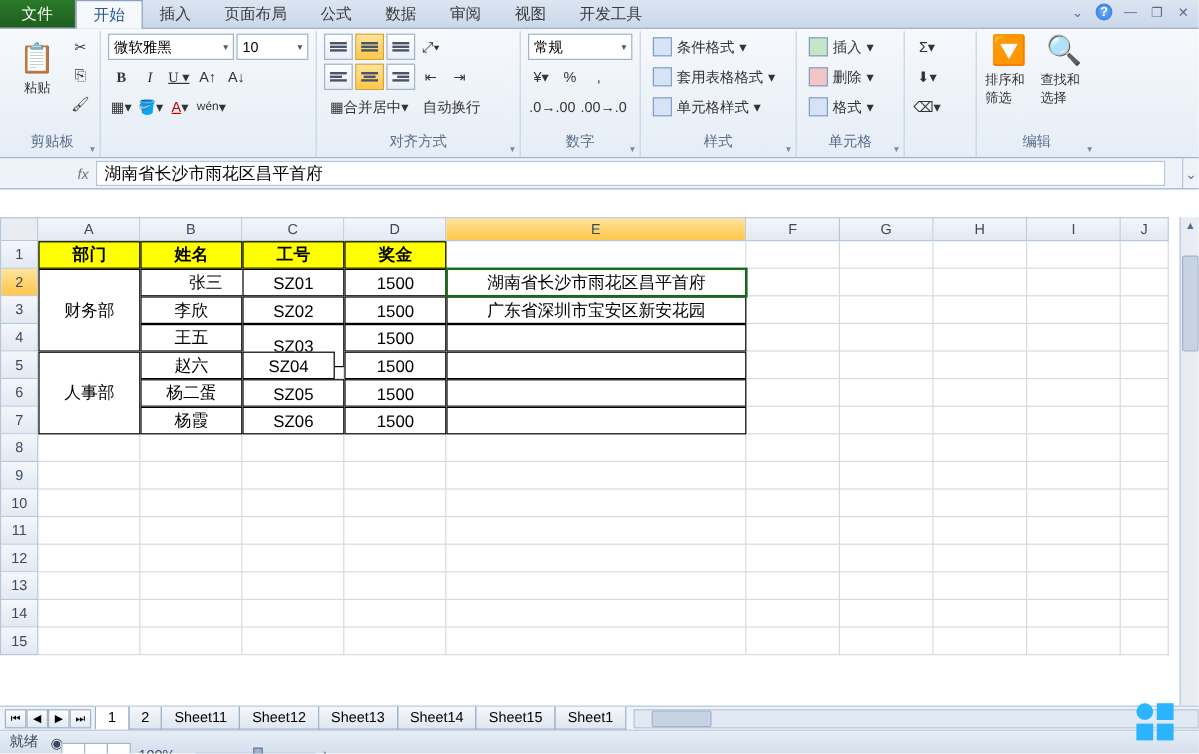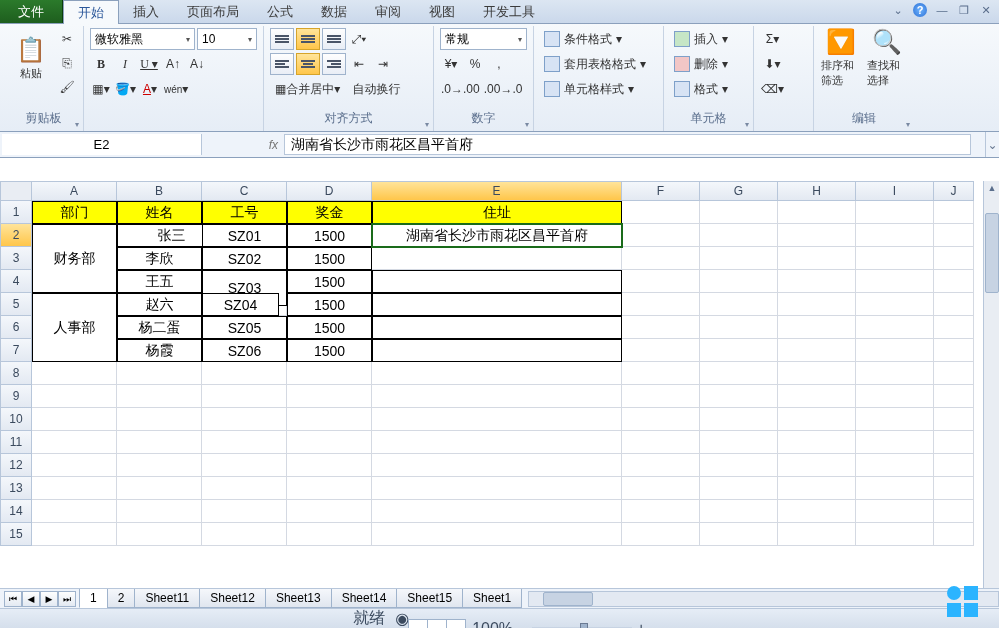--- a/index.html
+++ b/index.html
@@ -53,39 +53,39 @@
 .sheet-wrap { position:absolute; top:158px; left:0; right:0; bottom:40px; overflow:hidden; background:#fff; }
 .corner { position:absolute; left:0; top:23px; width:32px; height:20px; background:#e9edf3; border:1px solid #b7c6da; }
 .col-headers { position:absolute; left:32px; top:23px; right:16px; height:20px; display:flex; }
 .colh { border:1px solid #b7c6da; border-left:none; background:linear-gradient(#f4f7fb,#e3e9f2); text-align:center; font-size:12px; line-height:18px; color:#3b4a5e; }
 .colh.sel { background:linear-gradient(#ffe49a,#ffc64a); }
 .row-headers { position:absolute; left:0; top:43px; width:32px; bottom:0; }
 .rowh { height:23px; border:1px solid #b7c6da; border-top:none; background:linear-gradient(#f4f7fb,#e3e9f2); text-align:center; font-size:12px; line-height:22px; color:#3b4a5e; }
 .rowh.sel { background:linear-gradient(#ffe49a,#ffc64a); }
 .cells { position:absolute; left:32px; top:43px; right:16px; bottom:0; }
 .cell { position:absolute; border-right:1px solid #d4d9e2; border-bottom:1px solid #d4d9e2; font-size:14px; padding:0 4px; display:flex; align-items:center; justify-content:center; }
-.hdr-cell { background:#ffff00; font-weight:normal; border:1px solid #000 !important; }
+.hdr-cell { background:#ffff00; font-weight:bold; border:1px solid #000 !important; }
 .data-cell { border:1px solid #000 !important; background:#fff; }
 .active-cell { outline:2px solid #1a6b1a; outline-offset:-1px; z-index:5; }
 
 .vscroll { position:absolute; right:0; top:23px; width:16px; bottom:0; background:#e9edf3; border-left:1px solid #b7c6da; }
 .vscroll .thumb{width:14px;height:80px;background:#c7d3e3;border:1px solid #9fb3cc;margin:16px 0 0 1px;border-radius:2px;}
 .vscroll .arr-btn{width:16px;height:16px;text-align:center;line-height:14px;color:#5a6e8c;font-size:9px;}
 
 
 .sheet-tabs { position:absolute; left:0; right:0; bottom:20px; height:20px; background:#eef3fa; border-top:1px solid #b7c6da; display:flex; align-items:center; font-size:12px; }
 .navset{display:flex;gap:0;padding:0 4px;}
 .navset span{width:18px;height:16px;border:1px solid #9fb3cc;background:linear-gradient(#fefefe,#e3e9f2);text-align:center;line-height:14px;font-size:9px;cursor:pointer;}
 .tab { padding:0 10px; border:1px solid #9fb3cc; border-top:none; background:linear-gradient(#f5f7fb,#e0e6ef); margin-left:-1px; cursor:pointer; line-height:18px; }
 .tab.active { background:#fff; font-weight:normal; border-bottom:1px solid #fff; }
 .hscroll { flex:1; height:16px; background:#e3e9f2; border:1px solid #b7c6da; display:flex; align-items:center; margin-left:6px; }
 .hscroll .thumb{height:14px;width:50px;background:#c7d3e3;border:1px solid #9fb3cc;margin-left:14px;border-radius:2px;}
 
 
-.status { position:absolute; left:0; right:0; bottom:0; height:20px; background:linear-gradient(#e6edf6,#d5dfec); border-top:1px solid #b7c6da; display:flex; align-items:center; padding:0 8px; font-size:16px; color:#3b4a5e; justify-content:center; }
+.status { position:absolute; left:0; right:0; bottom:0; height:20px; background:linear-gradient(#e6edf6,#d5dfec); border-top:1px solid #b7c6da; display:flex; align-items:center; padding:0 8px; font-size:12px; color:#3b4a5e; justify-content:flex-start; }
 .status-right { display:flex; align-items:center; gap:6px;margin-top:20px; }
 .view-btns span{width:20px;height:16px;border:1px solid #9fb3cc;display:inline-block;background:#fff;margin-left:-1px;cursor:pointer;}
 .zoom { display:flex; align-items:center; gap:4px; }
 .zoom .track{width:100px;height:4px;background:#c7d3e3;position:relative;}
 .zoom .knob{position:absolute;left:48px;top:-4px;width:8px;height:12px;background:#9fb3cc;border:1px solid #6a7a93;}
 
 .watermark { position:absolute; right:18px; bottom:8px; display:flex; align-items:center; gap:10px; font-size:28px; color:#2b7bd4; font-weight:bold; z-index:50; pointer-events:none;}
 .watermark .logo { width:38px;height:38px;display:flex;flex-wrap:wrap;gap:3px;align-content:center;justify-content:center; }
 .watermark .logo span{width:14px;height:14px;background:#2bb4ff;}
 .watermark .logo span:first-child{border-radius:50%;}
@@ -247,20 +247,21 @@
   </div>
 
   <div class="group" style="width:130px">
     <div class="group-body">
         <div class="col" style="align-items:flex-start;gap:3px">
       <div class="menu-item"><span class="mini-ico"></span><span>条件格式</span>▾</div>
       <div class="menu-item"><span class="mini-ico"></span><span>套用表格格式</span>▾</div>
       <div class="menu-item"><span class="mini-ico"></span><span>单元格样式</span>▾</div>
     </div>
       </div>
+    <div class="group-label">样式</div>
   </div>
 
   <div class="group" style="width:90px">
     <div class="group-body">
         <div class="col" style="align-items:flex-start;gap:3px">
       <div class="menu-item"><span class="mini-ico" style="background:#c6e6c6"></span><span>插入</span>▾</div>
       <div class="menu-item"><span class="mini-ico" style="background:#f2c6c6"></span><span>删除</span>▾</div>
       <div class="menu-item"><span class="mini-ico"></span><span>格式</span>▾</div>
     </div>
       </div>
@@ -287,23 +288,20 @@
       <div class="btn big">
           <span class="ico">🔍</span>
           <span>查找和选择</span>
         </div>
     </div>
     <div class="group-label">编辑</div>
   </div>
 </div>
 
 <div class="fbar">
-  <div class="name-box">
-      <input value="E2" style="">
-    </div>
   <div class="fx">
       <span>fx</span>
     </div>
   <div class="formula-input">
       <span>湖南省长沙市雨花区昌平首府</span>
     </div>
   <div class="fbar-expand">⌄</div>
 </div>
 
 <div class="sheet-wrap">
@@ -486,28 +484,28 @@
       <div class="cell " style="left: 340px; top: 322px; width: 250px; height: 23px;"></div>
       <div class="cell " style="left: 590px; top: 322px; width: 78px; height: 23px;"></div>
       <div class="cell " style="left: 668px; top: 322px; width: 78px; height: 23px;"></div>
       <div class="cell " style="left: 746px; top: 322px; width: 78px; height: 23px;"></div>
       <div class="cell " style="left: 824px; top: 322px; width: 78px; height: 23px;"></div>
       <div class="cell " style="left: 902px; top: 322px; width: 40px; height: 23px;"></div>
       <div class="cell hdr-cell" style="left: 0px; top: 0px; width: 85px; height: 23px;">部门</div>
       <div class="cell hdr-cell" style="left: 85px; top: 0px; width: 85px; height: 23px;">姓名</div>
       <div class="cell hdr-cell" style="left: 170px; top: 0px; width: 85px; height: 23px;">工号</div>
       <div class="cell hdr-cell" style="left: 255px; top: 0px; width: 85px; height: 23px;">奖金</div>
-      <div class="cell hdr-cell" style="left: 340px; top: 0px; width: 250px; height: 23px;">住址</div>
       <div class="cell data-cell" style="left: 85px; top: 23px; width: 109px; height: 23px;">张三</div>
       <div class="cell data-cell" style="left: 170px; top: 23px; width: 85px; height: 23px;">SZ01</div>
       <div class="cell data-cell" style="left: 255px; top: 23px; width: 85px; height: 23px;">1500</div>
       <div class="cell data-cell active-cell" style="left: 340px; top: 23px; width: 250px; height: 23px;">湖南省长沙市雨花区昌平首府</div>
       <div class="cell data-cell" style="left: 85px; top: 46px; width: 85px; height: 23px;">李欣</div>
       <div class="cell data-cell" style="left: 170px; top: 46px; width: 85px; height: 23px;">SZ02</div>
       <div class="cell data-cell" style="left: 255px; top: 46px; width: 85px; height: 23px;">1500</div>
+      <div class="cell data-cell" style="left: 340px; top: 46px; width: 250px; height: 23px;">广东省深圳市宝安区新安花园</div>
       <div class="cell data-cell" style="left: 85px; top: 69px; width: 85px; height: 23px;">王五</div>
       <div class="cell data-cell" style="left: 170px; top: 69px; width: 85px; height: 36px;">SZ03</div>
       <div class="cell data-cell" style="left: 255px; top: 69px; width: 85px; height: 23px;">1500</div>
       <div class="cell data-cell" style="left: 340px; top: 69px; width: 250px; height: 23px;"></div>
       <div class="cell data-cell" style="left: 85px; top: 92px; width: 85px; height: 23px;">赵六</div>
       <div class="cell data-cell" style="left: 170px; top: 92px; width: 77px; height: 23px;">SZ04</div>
       <div class="cell data-cell" style="left: 255px; top: 92px; width: 85px; height: 23px;">1500</div>
       <div class="cell data-cell" style="left: 340px; top: 92px; width: 250px; height: 23px;"></div>
       <div class="cell data-cell" style="left: 85px; top: 115px; width: 85px; height: 23px;">杨二蛋</div>
       <div class="cell data-cell" style="left: 170px; top: 115px; width: 85px; height: 23px;">SZ05</div>

